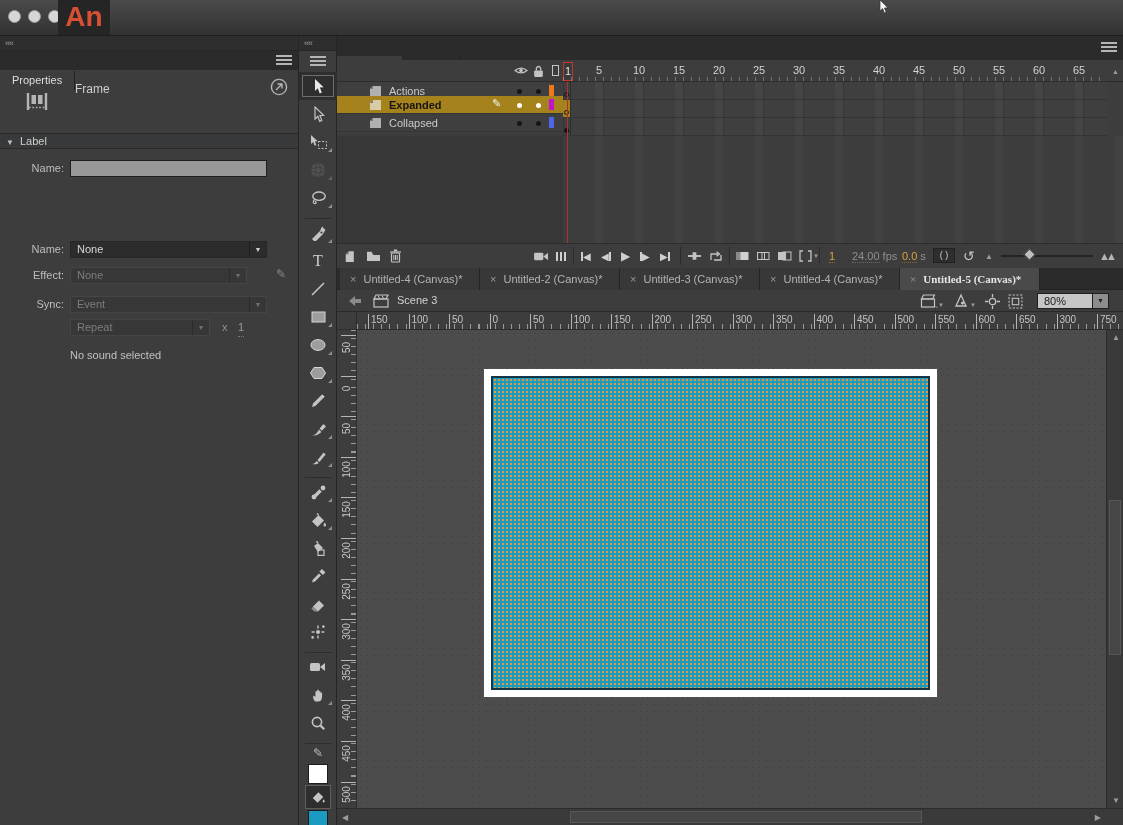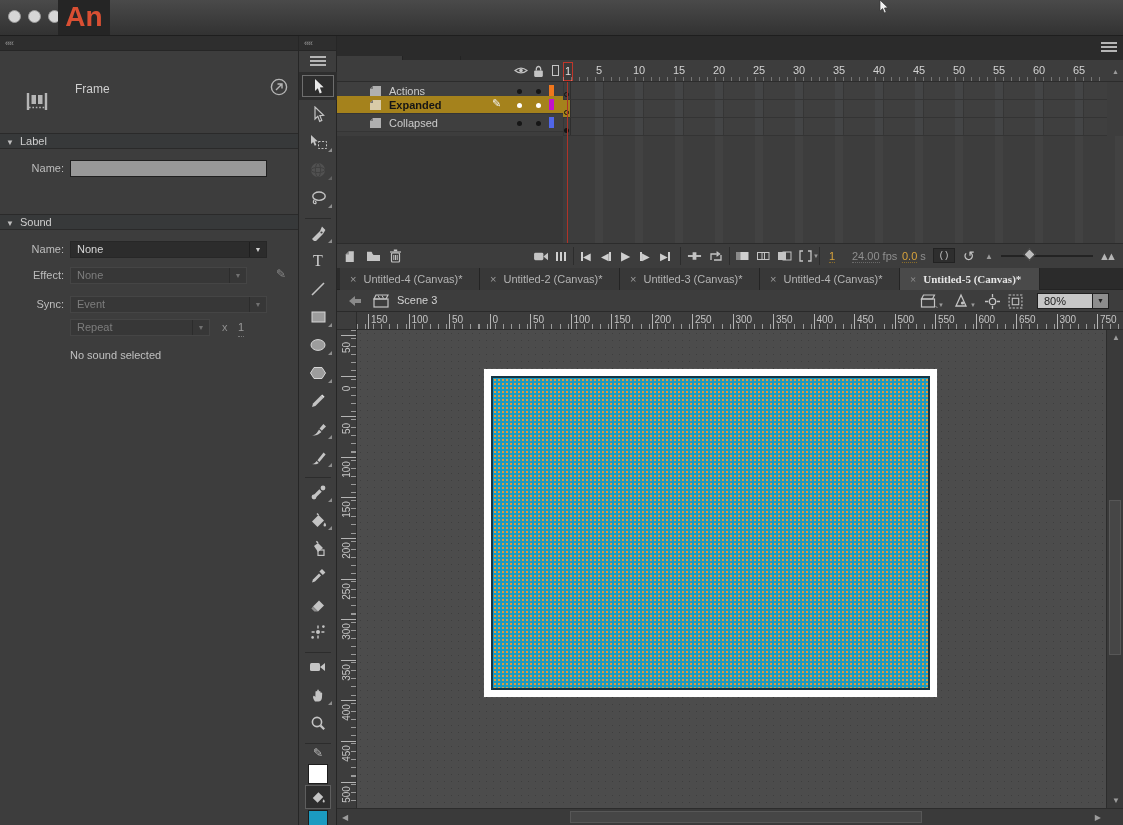--- a/index.html
+++ b/index.html
@@ -149,43 +149,48 @@
     <div class="an-tile">An</div>
     <svg class="mouse-cursor" width="12" height="14" viewBox="0 0 12 14">
         <path d="M2 0 L2 11 L4.6 8.6 L6.4 13 L8.2 12.2 L6.5 8 L10 7.8 Z" fill="#f2f2f2" stroke="#333" stroke-width="0.7"></path>
       </svg>
   </div>
 
   <div class="props">
     <div class="strip">
       <span class="collapse-arrows">««</span>
     </div>
+    <div class="tabbar">
+      <div class="tab active">Properties</div>
+      <span class="hamb">
+          <i></i>
+          <i></i>
+          <i></i>
+        </span>
+    </div>
     <svg class="frame-icon" width="24" height="22" viewBox="0 0 24 22">
       <path d="M3 2 v17 M21 2 v17" stroke="#b5b5b5" stroke-width="2.4"></path>
       <rect x="6.5" y="4" width="4.5" height="9" fill="#b5b5b5"></rect>
       <rect x="13" y="4" width="4.5" height="9" fill="#b5b5b5"></rect>
       <path d="M4 16.5 h16" stroke="#b5b5b5" stroke-width="1.4" stroke-dasharray="1.6 1.8"></path>
     </svg>
     <div class="props-title">Frame</div>
     <svg class="circ-btn" width="18" height="18" viewBox="0 0 18 18">
       <circle cx="9" cy="9" r="7.6" fill="none" stroke="#b5b5b5" stroke-width="1.4"></circle>
       <path d="M6 12 L11.5 6.5 M7.5 6 h4.5 v4.5" stroke="#b5b5b5" stroke-width="1.4" fill="none"></path>
     </svg>
 
     <div class="sec-hdr" style="top:97px">
       <span class="tri">▼</span><span>Label</span>
     </div>
     <div class="frow" style="top:124px">
       <span class="flabel">Name:</span>
       <span class="finput"></span>
     </div>
 
-    <div class="sec-hdr" style="top:178px">
-      <span class="tri">▼</span><span>Sound</span>
-    </div>
     <div class="frow" style="top:205px">
       <span class="flabel">Name:</span>
       <span class="dd"><span>None</span><span class="ddbtn">▼</span></span>
     </div>
     <div class="frow" style="top:231px">
       <span class="flabel">Effect:</span>
       <span class="dd disabled" style="width:177px"><span>None</span><span class="ddbtn">▼</span></span>
       <span class="pencil-btn">✎</span>
     </div>
     <div class="frow" style="top:260px">

